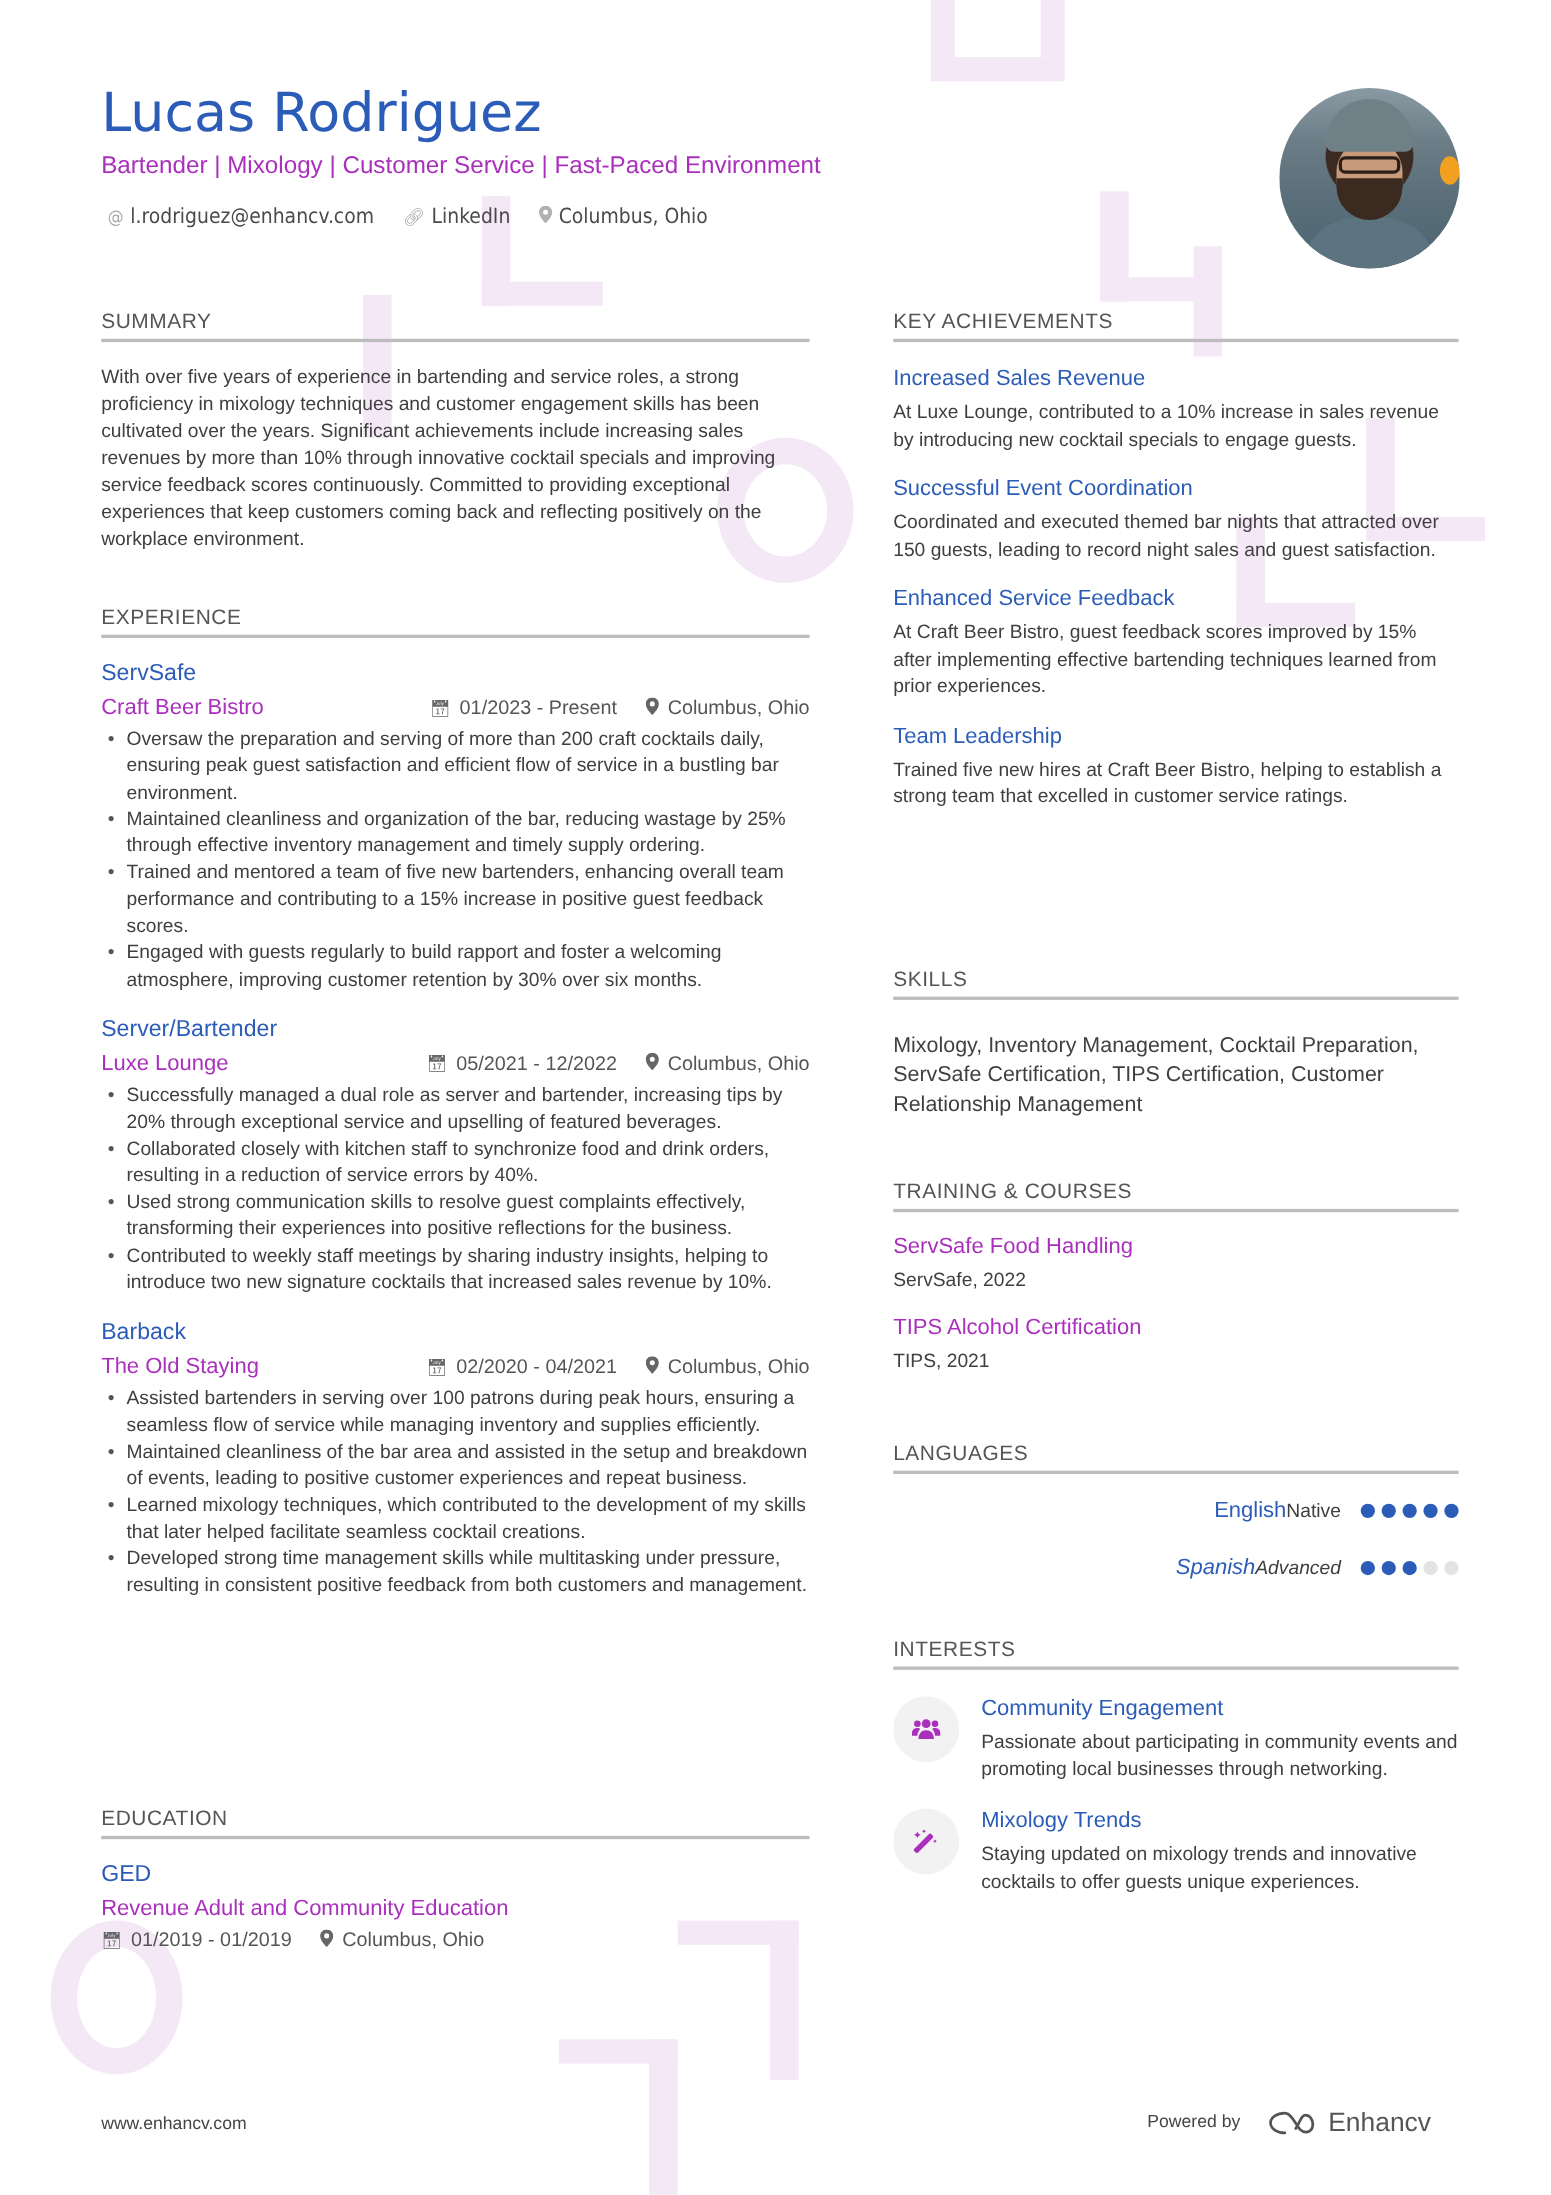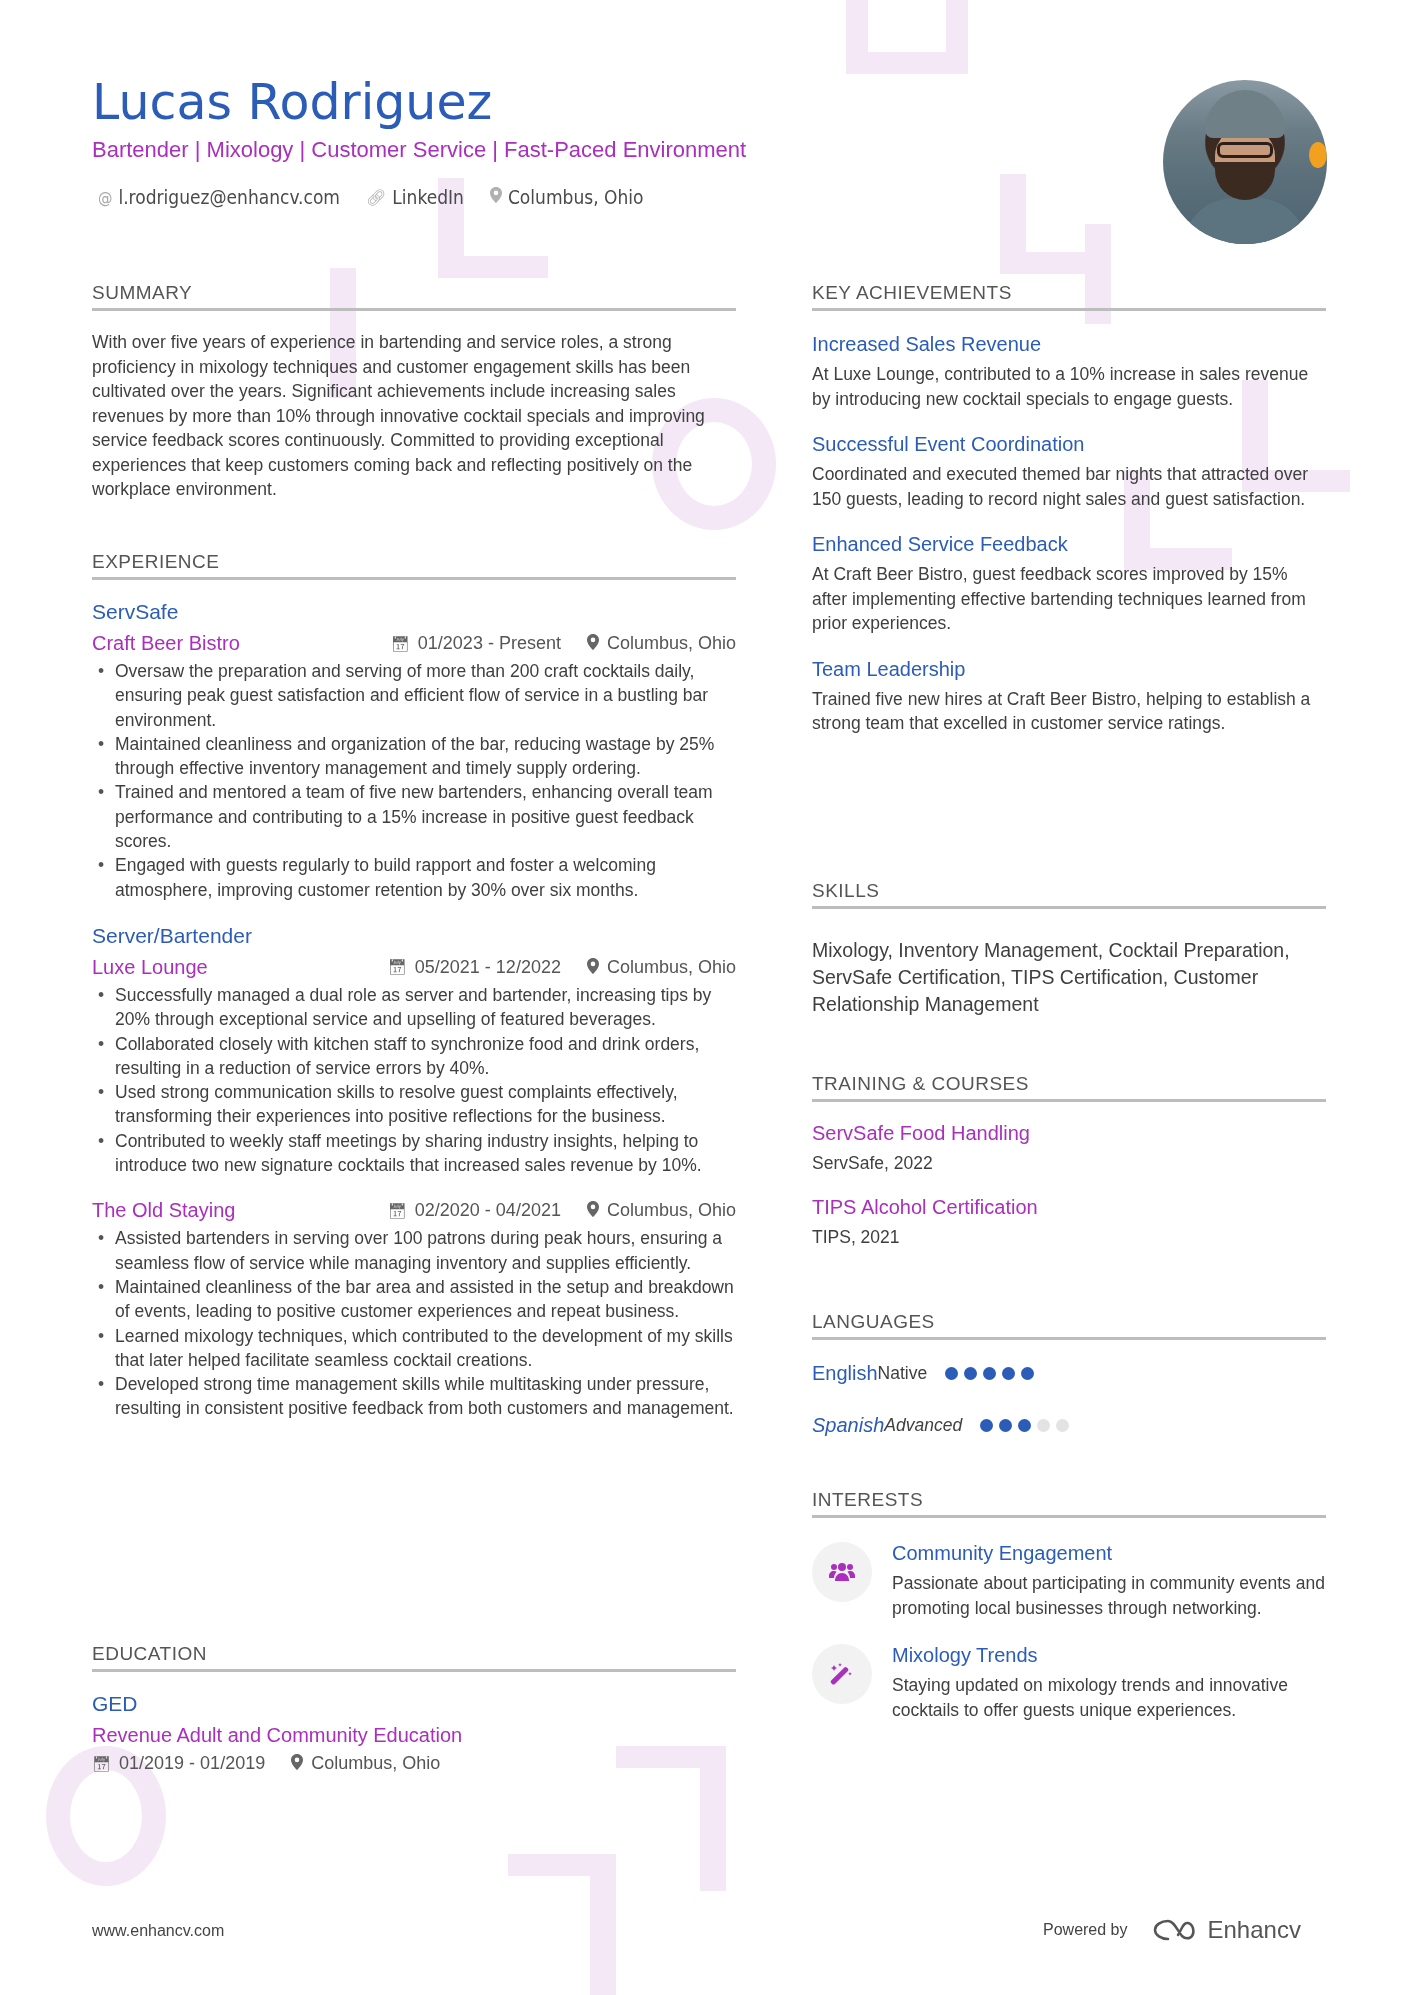--- a/index.html
+++ b/index.html
@@ -43,21 +43,21 @@
   ul.bullets { list-style: none; margin-top: 4px; }
   ul.bullets li { position: relative; padding-left: 23px; font-size: 17.5px; line-height: 24.3px; color: #3f3f3f; }
   ul.bullets li::before { content: "•"; position: absolute; left: 6px; top: 0; color: #555; }
 
   .ach-title { font-size: 20px; color: #2b5cb8; }
   .ach-desc { font-size: 17.5px; line-height: 24.5px; color: #3f3f3f; margin-top: 6px; }
 
   .train-title { font-size: 20px; color: #a92fbc; }
   .train-sub { font-size: 17.5px; color: #3f3f3f; margin-top: 8px; }
 
-  .lang-row { display: flex; justify-content: flex-start; align-items: center; height: 30px; }
+  .lang-row { display: flex; justify-content: flex-end; align-items: center; height: 30px; }
   .lang-name { font-size: 20px; color: #2b5cb8; }
   .lang-right { display: flex; align-items: center; gap: 18px; }
   .lang-level { font-size: 17.5px; color: #3f3f3f; }
   .dots { display: flex; gap: 6px; }
   .dot { width: 13px; height: 13px; border-radius: 50%; background: #2b5cb8; }
   .dot.off { background: #e3e3e3; }
 
   .int-item { display: flex; gap: 20px; }
   .int-icon { width: 60px; height: 60px; border-radius: 50%; background: #f2f2f2; flex-shrink: 0; display: flex; align-items: center; justify-content: center; margin-top: 0px; }
   .int-title { font-size: 20px; color: #2b5cb8; }
@@ -178,20 +178,21 @@
     </div>
     <ul class="bullets">
       <li>Successfully managed a dual role as server and bartender, increasing tips by 20% through exceptional service and upselling of featured beverages.</li>
       <li>Collaborated closely with kitchen staff to synchronize food and drink orders, resulting in a reduction of service errors by 40%.</li>
       <li>Used strong communication skills to resolve guest complaints effectively, transforming their experiences into positive reflections for the business.</li>
       <li>Contributed to weekly staff meetings by sharing industry insights, helping to introduce two new signature cocktails that increased sales revenue by 10%.</li>
     </ul>
   </div>
 
   <div style="margin-top:22px;">
+    <div class="job-title">Barback</div>
     <div class="company-row">
       <div class="company">The Old Staying</div>
       <div class="meta">
         <span class="m">
             <span class="mi">📅︎</span>
             <span>02/2020 - 04/2021</span>
           </span>
         <span class="m">
             <span class="mi"><svg width="12" height="16" viewBox="0 0 12 16">
                 <path d="M6 0C2.7 0 0 2.6 0 5.9 0 10.3 6 16 6 16s6-5.7 6-10.1C12 2.6 9.3 0 6 0zm0 8.2a2.3 2.3 0 1 1 0-4.6 2.3 2.3 0 0 1 0 4.6z" fill="#666"></path>

